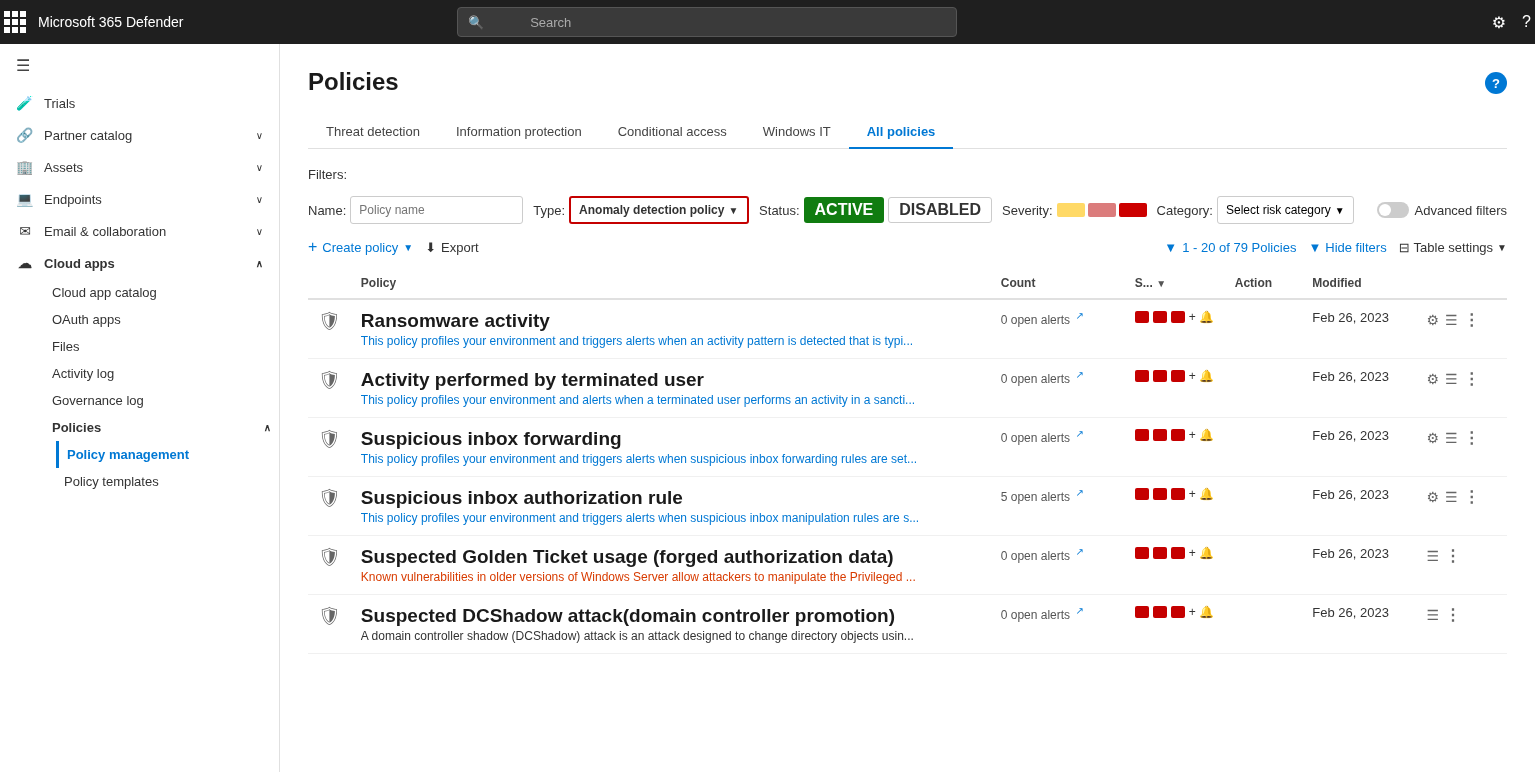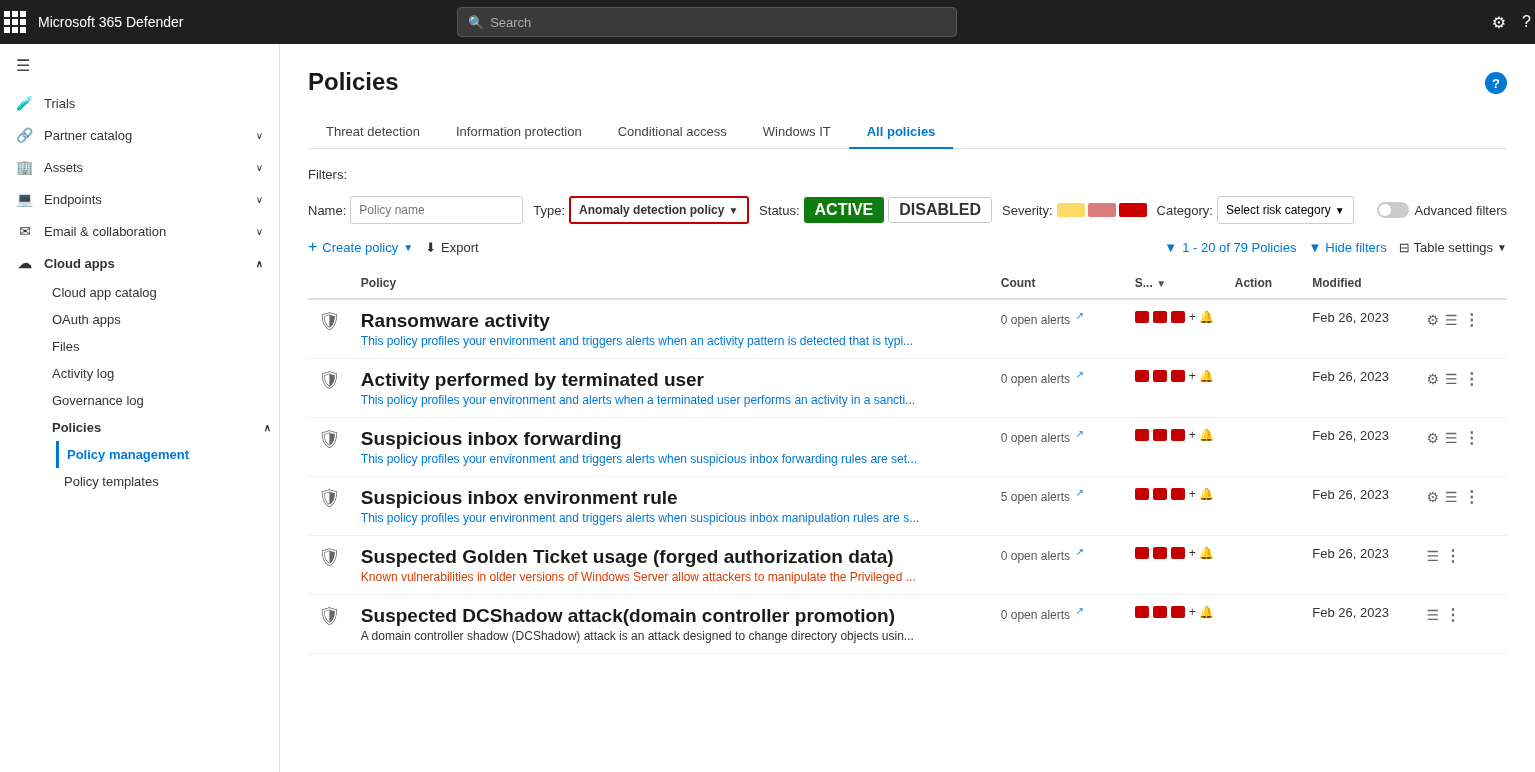--- a/index.html
+++ b/index.html
@@ -5,21 +5,21 @@
     * { box-sizing: border-box; margin: 0; padding: 0; }
     body { font-family: 'Segoe UI', Arial, sans-serif; font-size: 13px; background: #f3f2f1; display: flex; flex-direction: column; height: 100vh; overflow: hidden; }
 
     
     .topbar { background: #1f1f1f; height: 44px; display: flex; align-items: center; padding: 0 4px; gap: 12px; flex-shrink: 0; }
     .topbar-logo { display: flex; align-items: center; gap: 8px; color: white; font-size: 14px; font-weight: 500; white-space: nowrap; }
     .waffle-icon { display: grid; grid-template-columns: repeat(3,6px); grid-template-rows: repeat(3,6px); gap: 2px; }
     .waffle-icon span { background: white; display: block; width: 6px; height: 6px; }
     .topbar-search { flex: 1; max-width: 500px; margin: 0 auto; }
     .search-box { background: #3a3a3a; border: 1px solid #555; border-radius: 4px; display: flex; align-items: center; padding: 0 10px; gap: 6px; height: 30px; width: 100%; }
-    .search-box input { background: transparent; border: none; outline: none; color: white; font-size: 13px; width: 100%; }
+    .search-box input { background: transparent; border: none; outline: none; color: white; font-size: 13px; width: 100%; margin-left: 40px; }
     .search-box input::placeholder { color: #aaa; }
     .topbar-actions { margin-left: auto; display: flex; align-items: center; gap: 16px; color: white; }
     .topbar-icon { cursor: pointer; font-size: 16px; }
 
     
     .main-layout { display: flex; flex: 1; overflow: hidden; }
 
     
     .sidebar { background: #fff; width: 280px; flex-shrink: 0; border-right: 1px solid #e0e0e0; overflow-y: auto; display: flex; flex-direction: column; }
     .sidebar-hamburger { padding: 12px 16px; cursor: pointer; font-size: 16px; color: #444; }
@@ -398,21 +398,21 @@
               <span class="more-btn">⋮</span>
             </div>
           </td>
         </tr>
 
         <tr>
           <td>
             <span class="policy-icon">🛡</span>
           </td>
           <td>
-            <div class="policy-name">Suspicious inbox environment rule</div>
+            <div class="policy-name">Suspicious inbox authorization rule</div>
             <div class="policy-desc blue">This policy profiles your environment and triggers alerts when suspicious inbox manipulation rules are s...</div>
           </td>
           <td class="count-cell">
             <span>5 open alerts</span>
             <span class="open-icon">↗</span>
           </td>
           <td>
             <div class="severity-cell">
               <div class="sev-cell-block sev-r1"></div>
               <div class="sev-cell-block sev-r2"></div>

